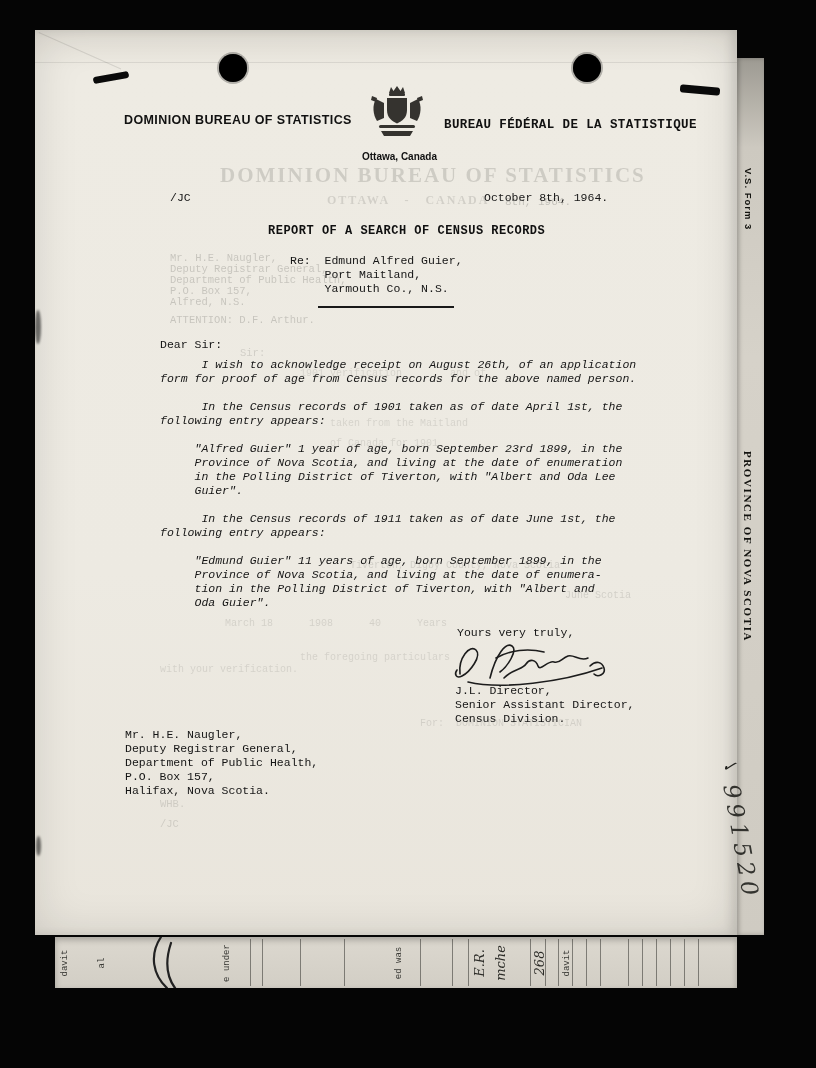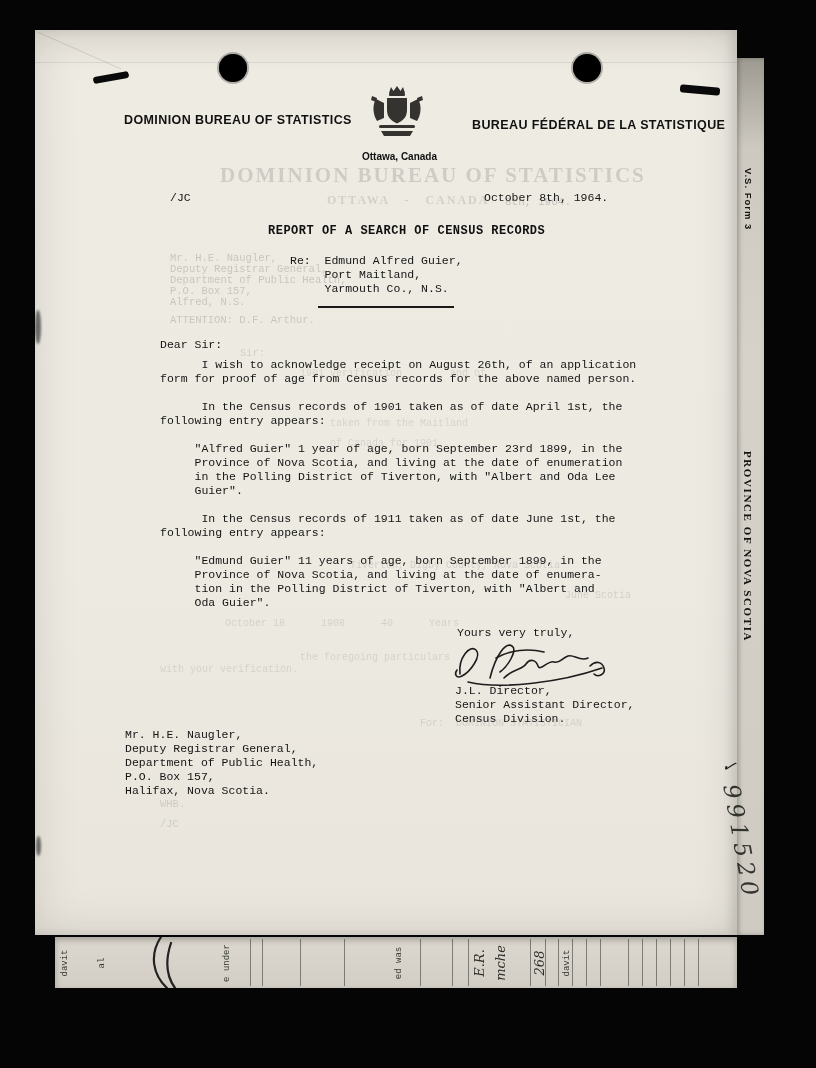--- a/index.html
+++ b/index.html
@@ -81,21 +81,21 @@
         <div class="ghost" style="left: 135px; top: 244px; font-size: 10.5px; opacity: 0.2; font-family: &quot;Liberation Mono&quot;, &quot;DejaVu Sans Mono&quot;, monospace;">Department of Public Health,</div>
         <div class="ghost" style="left: 135px; top: 255px; font-size: 10.5px; opacity: 0.2; font-family: &quot;Liberation Mono&quot;, &quot;DejaVu Sans Mono&quot;, monospace;">P.O. Box 157,</div>
         <div class="ghost" style="left: 135px; top: 266px; font-size: 10.5px; opacity: 0.2; font-family: &quot;Liberation Mono&quot;, &quot;DejaVu Sans Mono&quot;, monospace;">Alfred, N.S.</div>
         <div class="ghost" style="left: 135px; top: 284px; font-size: 10.5px; opacity: 0.2; font-family: &quot;Liberation Mono&quot;, &quot;DejaVu Sans Mono&quot;, monospace;">ATTENTION: D.F. Arthur.</div>
         <div class="ghost" style="left: 205px; top: 317px; font-size: 10.5px; opacity: 0.15; font-family: &quot;Liberation Mono&quot;, &quot;DejaVu Sans Mono&quot;, monospace;">Sir:</div>
         <div class="ghost" style="left: 265px; top: 338px; font-size: 10px; opacity: 0.12; font-family: &quot;Liberation Mono&quot;, &quot;DejaVu Sans Mono&quot;, monospace;">1901 verification        and of</div>
         <div class="ghost" style="left: 295px; top: 388px; font-size: 10px; opacity: 0.12; font-family: &quot;Liberation Mono&quot;, &quot;DejaVu Sans Mono&quot;, monospace;">taken from the Maitland</div>
         <div class="ghost" style="left: 295px; top: 408px; font-size: 10px; opacity: 0.12; font-family: &quot;Liberation Mono&quot;, &quot;DejaVu Sans Mono&quot;, monospace;">of Canada for 1901</div>
         <div class="ghost" style="left: 315px; top: 530px; font-size: 10px; opacity: 0.14; font-family: &quot;Liberation Mono&quot;, &quot;DejaVu Sans Mono&quot;, monospace;">Tiverton, Digby County, Nova Scotia</div>
         <div class="ghost" style="left: 530px; top: 560px; font-size: 10px; opacity: 0.14; font-family: &quot;Liberation Mono&quot;, &quot;DejaVu Sans Mono&quot;, monospace;">June Scotia</div>
-        <div class="ghost" style="left: 190px; top: 588px; font-size: 10px; opacity: 0.13; font-family: &quot;Liberation Mono&quot;, &quot;DejaVu Sans Mono&quot;, monospace;">October 18      1908      40      Years</div>
+        <div class="ghost" style="left: 190px; top: 588px; font-size: 10px; opacity: 0.13; font-family: &quot;Liberation Mono&quot;, &quot;DejaVu Sans Mono&quot;, monospace;">March 18      1908      40      Years</div>
         <div class="ghost" style="left: 265px; top: 622px; font-size: 10px; opacity: 0.12; font-family: &quot;Liberation Mono&quot;, &quot;DejaVu Sans Mono&quot;, monospace;">the foregoing particulars</div>
         <div class="ghost" style="left: 125px; top: 634px; font-size: 10px; opacity: 0.12; font-family: &quot;Liberation Mono&quot;, &quot;DejaVu Sans Mono&quot;, monospace;">with your verification.</div>
         <div class="ghost" style="left: 385px; top: 688px; font-size: 10px; opacity: 0.13; font-family: &quot;Liberation Mono&quot;, &quot;DejaVu Sans Mono&quot;, monospace;">For:  DOMINION STATISTICIAN</div>
         <div class="ghost" style="left: 125px; top: 768px; font-size: 10.5px; opacity: 0.15; font-family: &quot;Liberation Mono&quot;, &quot;DejaVu Sans Mono&quot;, monospace;">WHB.</div>
         <div class="ghost" style="left: 125px; top: 788px; font-size: 10.5px; opacity: 0.15; font-family: &quot;Liberation Mono&quot;, &quot;DejaVu Sans Mono&quot;, monospace;">/JC</div>
       </div>
 
     <div class="abs lh-left" style="left:89px;top:83px;">DOMINION BUREAU OF STATISTICS</div>
 
     <svg class="crest-svg" width="58" height="58" viewBox="0 0 58 58">
@@ -105,38 +105,38 @@
         <path d="M19 14 h20 v12 c0 8 -5 11 -10 13.5 C24 37 19 34 19 26z"></path>
         <path d="M8 15 c-4 6 -3 16 1 22 l7 -3 l0 -15z"></path>
         <path d="M50 15 c4 6 3 16 -1 22 l-7 -3 l0 -15z"></path>
         <path d="M4 12 l5 2 -1 4 -5 -2z"></path>
         <path d="M54 12 l-5 2 1 4 5 -2z"></path>
         <rect x="11" y="41" width="36" height="3" rx="1.5"></rect>
         <path d="M13 47 h32 l-3 5 h-26z"></path>
       </g>
     </svg>
 
-    <div class="abs lh-right" style="left:437px;top:88px;">BUREAU FÉDÉRAL DE LA STATISTIQUE</div>
+    <div class="abs lh-right" style="left:409px;top:88px;font-family:Liberation Mono, monospace;">BUREAU FÉDÉRAL DE LA STATISTIQUE</div>
     <div class="abs lh-place" style="left:327px;top:121px;">Ottawa, Canada</div>
 
     <div class="abs mono ref" style="left:135px;top:161px;">/JC</div>
     <div class="abs mono date" style="left:449px;top:161px;">October 8th, 1964.</div>
 
     <div class="abs" id="re-block" style="left:255px;top:224px;">
         <div class="tline">Re:  Edmund Alfred Guier,</div>
         <div class="tline">     Port Maitland,</div>
         <div class="tline">     Yarmouth Co., N.S.</div>
       </div>
 
     <div class="abs letter-title" style="left:233px;top:194px;">REPORT OF A SEARCH OF CENSUS RECORDS</div>
     <div class="re-underline" style="left:283px;top:276px;width:136px;"></div>
 
     <div class="abs tline" style="left:125px;top:308px;">Dear Sir:</div>
 
-    <div class="abs" id="letter-body" style="left:125px;top:328px;">
+    <div class="abs" id="letter-body" style="left:125px;top:328px;font-style:italic;">
         <div class="tline">      I wish to acknowledge receipt on August 26th, of an application</div>
         <div class="tline">form for proof of age from Census records for the above named person.</div>
         <div class="tline"></div>
         <div class="tline">      In the Census records of 1901 taken as of date April 1st, the</div>
         <div class="tline">following entry appears:</div>
         <div class="tline"></div>
         <div class="tline">     "Alfred Guier" 1 year of age, born September 23rd 1899, in the</div>
         <div class="tline">     Province of Nova Scotia, and living at the date of enumeration</div>
         <div class="tline">     in the Polling District of Tiverton, with "Albert and Oda Lee</div>
         <div class="tline">     Guier".</div>

